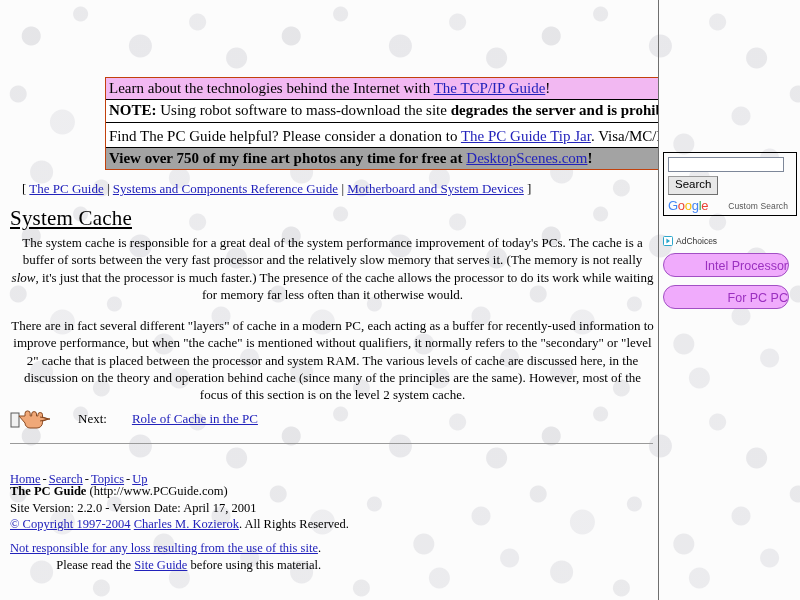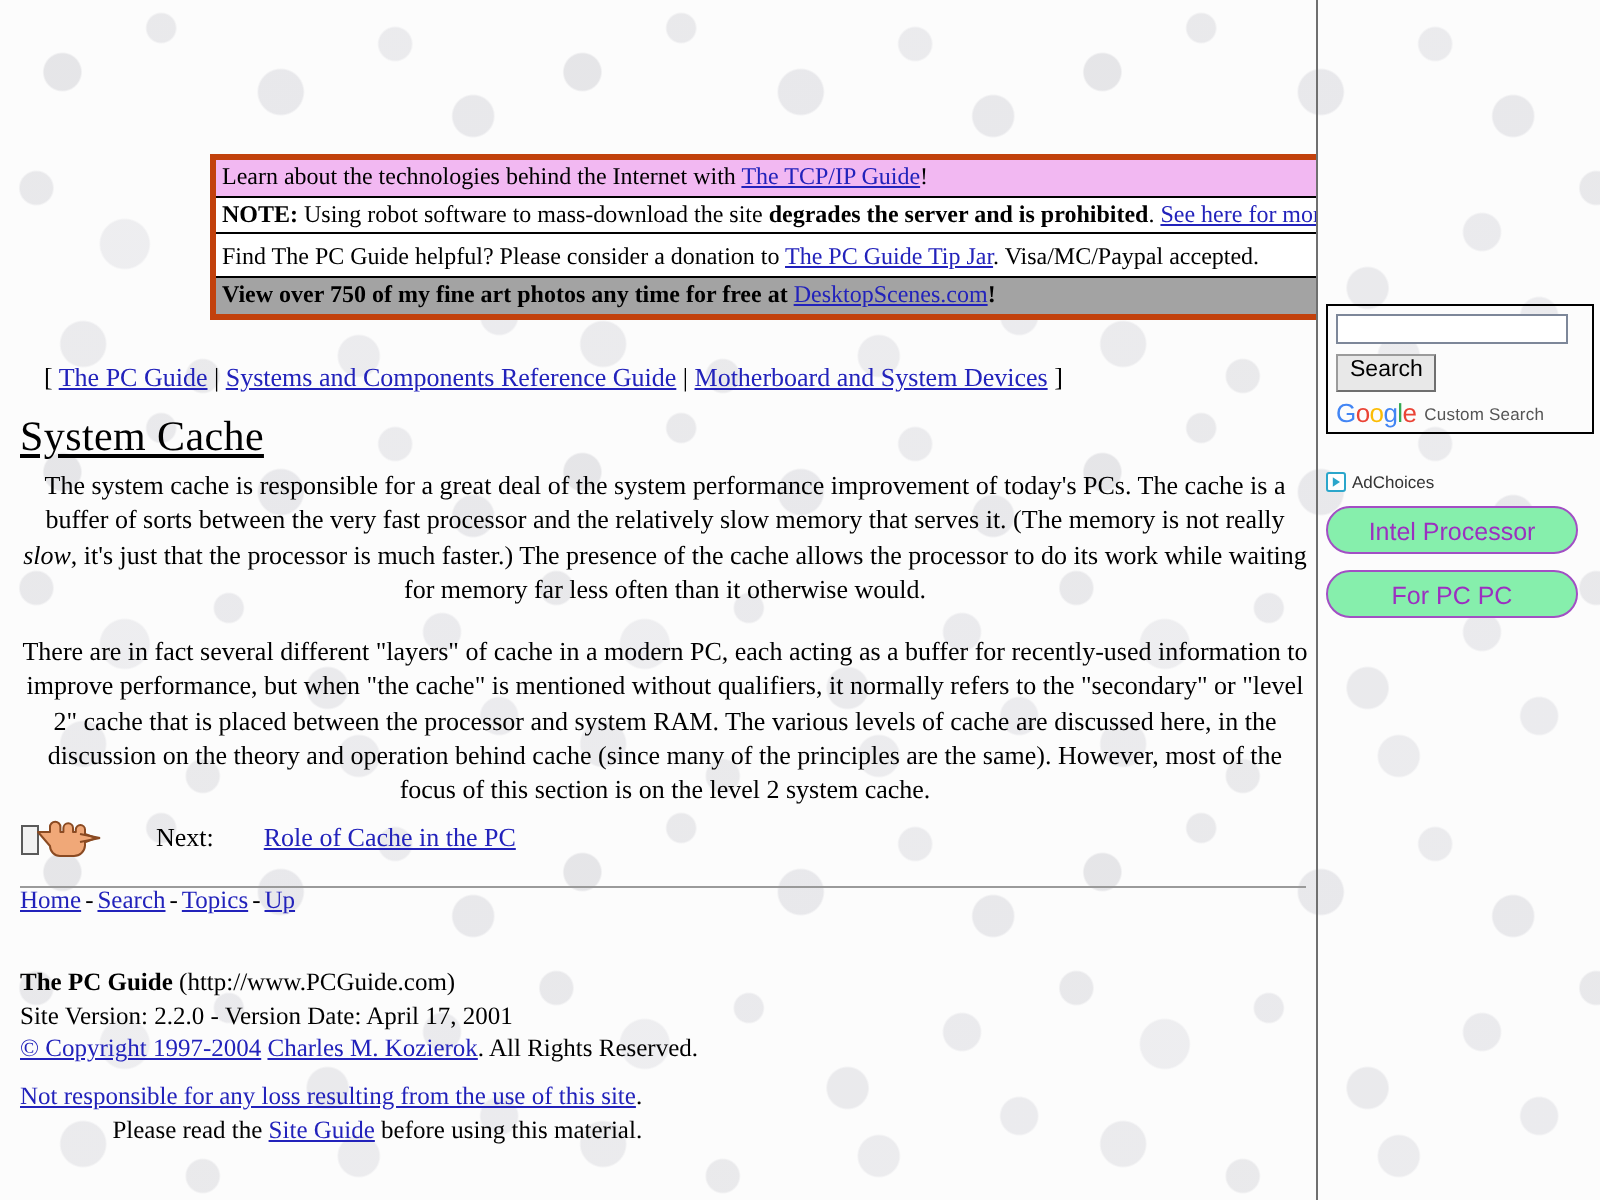--- a/index.html
+++ b/index.html
@@ -58,23 +58,23 @@
     height: 600px;
     overflow: hidden;
   }
 
   
   .banner {
     position: absolute;
     left: 105px;
     top: 77px;
     width: 562px;
-    border: 3px solid #c2410c;
-    box-sizing: border-box;
-    font-size: 12px;
+    border: 1px solid #c2410c;
+    box-sizing: border-box;
+    font-size: 15px;
     line-height: 1.22;
   }
   .banner-row {
     padding: 1px 3px 2px 3px;
     white-space: nowrap;
     overflow: hidden;
   }
   .banner-row.pink   { background: #f2b8f2; border-bottom: 1px solid #000; }
   .banner-row.white  { background: #ffffff; border-bottom: 1px solid #000; }
   .banner-row.green  { background: #a3a3a3; }
@@ -138,21 +138,21 @@
     height: 0;
     margin: 0;
     border: none;
     border-top: 1px solid #9a9a9a;
   }
 
   
   .footer-nav {
     position: absolute;
     left: 10px;
-    top: 443px;
+    top: 472px;
     font-size: 12.5px;
   }
   .footer-nav .dash { color: #000; padding: 0 2px; }
 
   .footer-block {
     position: absolute;
     left: 10px;
     top: 483px;
     font-size: 12.5px;
     line-height: 1.33;
@@ -214,21 +214,21 @@
   .google-brand .g-logo { font-weight: normal; letter-spacing: -0.3px; }
   .g1 { color: #4285f4; }
   .g2 { color: #ea4335; }
   .g3 { color: #fbbc05; }
   .g4 { color: #4285f4; }
   .g5 { color: #34a853; }
   .g6 { color: #ea4335; }
   .cse-label {
     font-size: 8.5px;
     color: #555;
-    margin-left: 4px;
+    margin-left: 20px;
     vertical-align: 1px;
     letter-spacing: 0.1px;
   }
 
   
   .ad-block {
     position: absolute;
     left: 3px;
     top: 236px;
     width: 134px;
@@ -244,25 +244,25 @@
   .adchoices-icon { margin-right: 3px; display: block; }
 
   .ad-pill {
     display: block;
     width: 126px;
     height: 24px;
     line-height: 24px;
     margin-bottom: 8px;
     border: 1px solid #a24fc4;
     border-radius: 13px;
-    background: #86efac;
+    background: #f0abfc;
     color: #9b30c0;
     font-family: "Liberation Sans", sans-serif;
     font-size: 12.5px;
-    text-align: center;
+    text-align: right;
     text-decoration: none;
     box-sizing: border-box;
   }
 </style>
 </head>
 <body>
 
 <div class="page">
 
   <div class="content-col">

